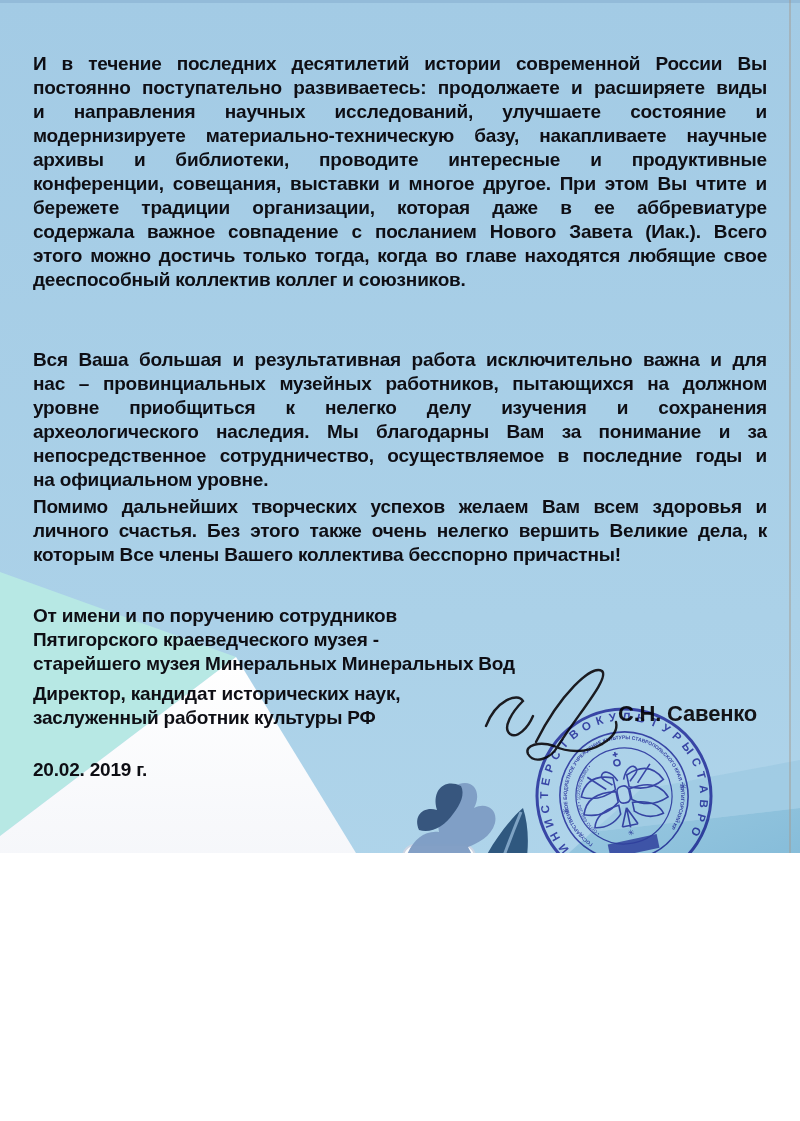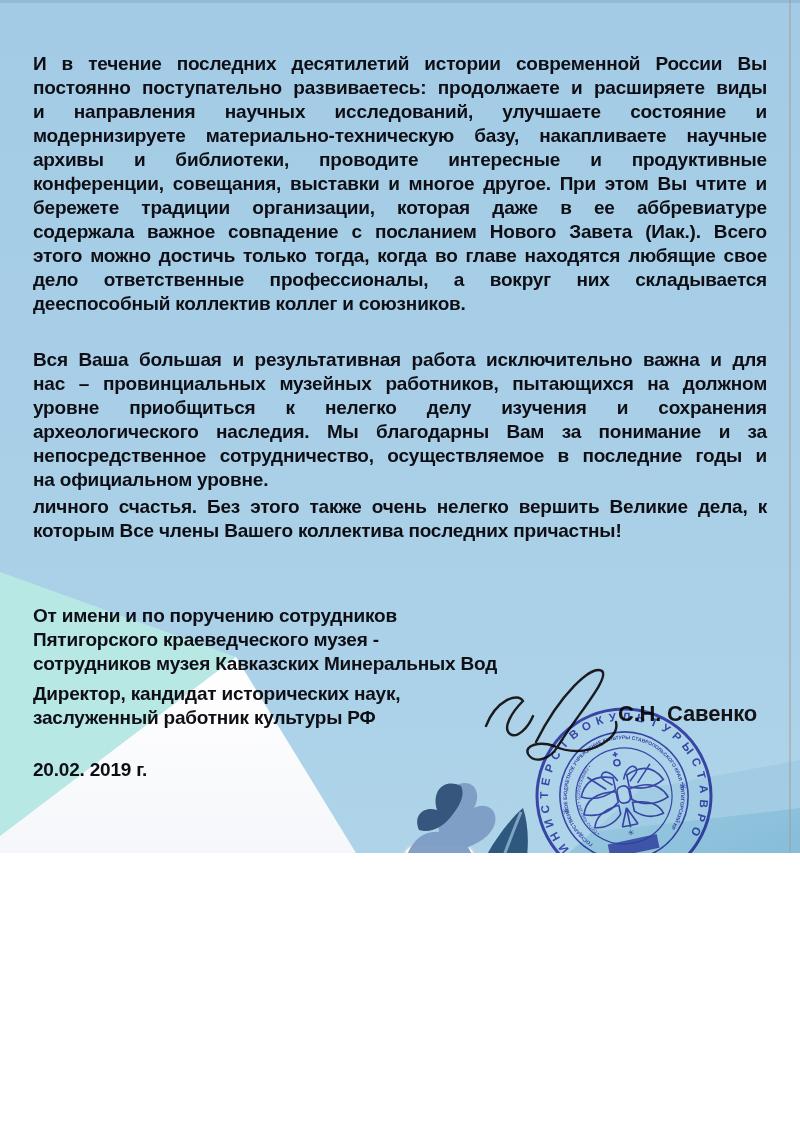--- a/index.html
+++ b/index.html
@@ -103,42 +103,42 @@
   <div class="para" style="top:52px;">
     <div class="jline">И в течение последних десятилетий истории современной России Вы</div>
     <div class="jline">постоянно поступательно развиваетесь: продолжаете и расширяете виды</div>
     <div class="jline">и направления научных исследований, улучшаете состояние и</div>
     <div class="jline">модернизируете материально-техническую базу, накапливаете научные</div>
     <div class="jline">архивы и библиотеки, проводите интересные и продуктивные</div>
     <div class="jline">конференции, совещания, выставки и многое другое. При этом Вы чтите и</div>
     <div class="jline">бережете традиции организации, которая даже в ее аббревиатуре</div>
     <div class="jline">содержала важное совпадение с посланием Нового Завета (Иак.). Всего</div>
     <div class="jline">этого можно достичь только тогда, когда во главе находятся любящие свое</div>
-    <div class="jline">дело ответственные профессионалы, а вокруг них складывается</div>
     <div class="lline">дееспособный коллектив коллег и союзников.</div>
   </div>
 
   <div class="para" style="top:335px;margin-top:13px;">
     <div class="jline">Вся Ваша большая и результативная работа исключительно важна и для</div>
     <div class="jline">нас – провинциальных музейных работников, пытающихся на должном</div>
     <div class="jline">уровне приобщиться к нелегко делу изучения и сохранения</div>
     <div class="jline">археологического наследия. Мы благодарны Вам за понимание и за</div>
     <div class="jline">непосредственное сотрудничество, осуществляемое в последние годы и</div>
     <div class="lline">на официальном уровне.</div>
   </div>
 
   <div class="para" style="top:495px;">
+    <div class="jline">Помимо дальнейших творческих успехов желаем Вам всем здоровья и</div>
     <div class="jline">личного счастья. Без этого также очень нелегко вершить Великие дела, к</div>
-    <div class="lline">которым Все члены Вашего коллектива последних причастны!</div>
+    <div class="lline">которым Все члены Вашего коллектива бесспорно причастны!</div>
   </div>
 
   <div class="para" style="top:604px;">
     <div class="lline">От имени и по поручению сотрудников</div>
     <div class="lline">Пятигорского краеведческого музея -</div>
-    <div class="lline">сотрудников музея Кавказских Минеральных Вод</div>
+    <div class="lline">старейшего музея Минеральных Минеральных Вод</div>
   </div>
 
   <div class="para" style="top:682px;">
     <div class="lline">Директор, кандидат исторических наук,</div>
     <div class="lline">заслуженный работник культуры РФ</div>
   </div>
 
   <div class="para" style="top:710px;margin-top:48px;">
     <div class="lline">20.02. 2019 г.</div>
   </div>

